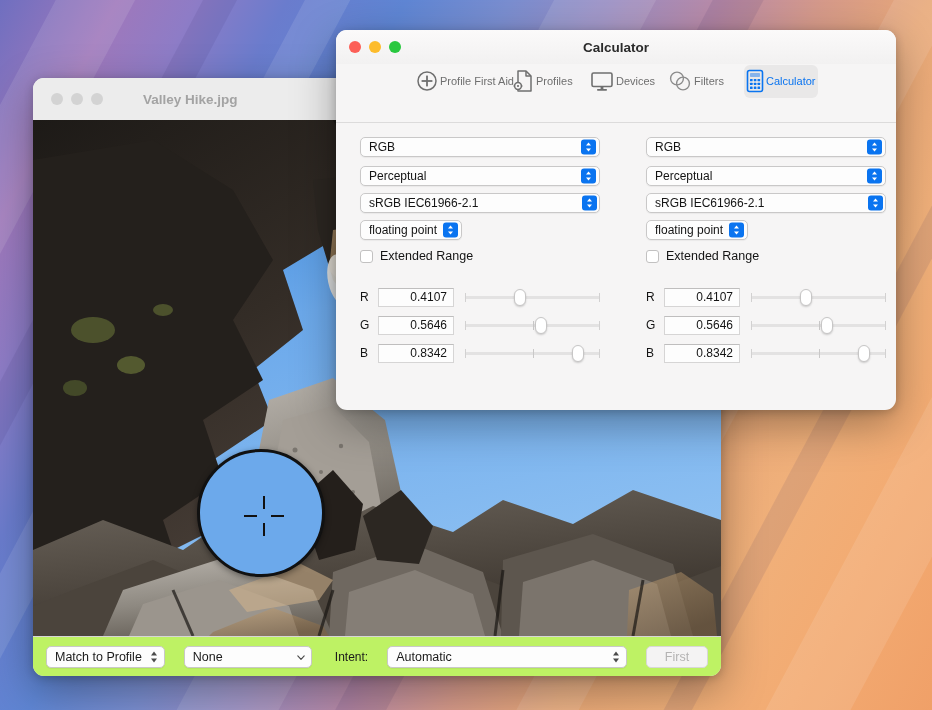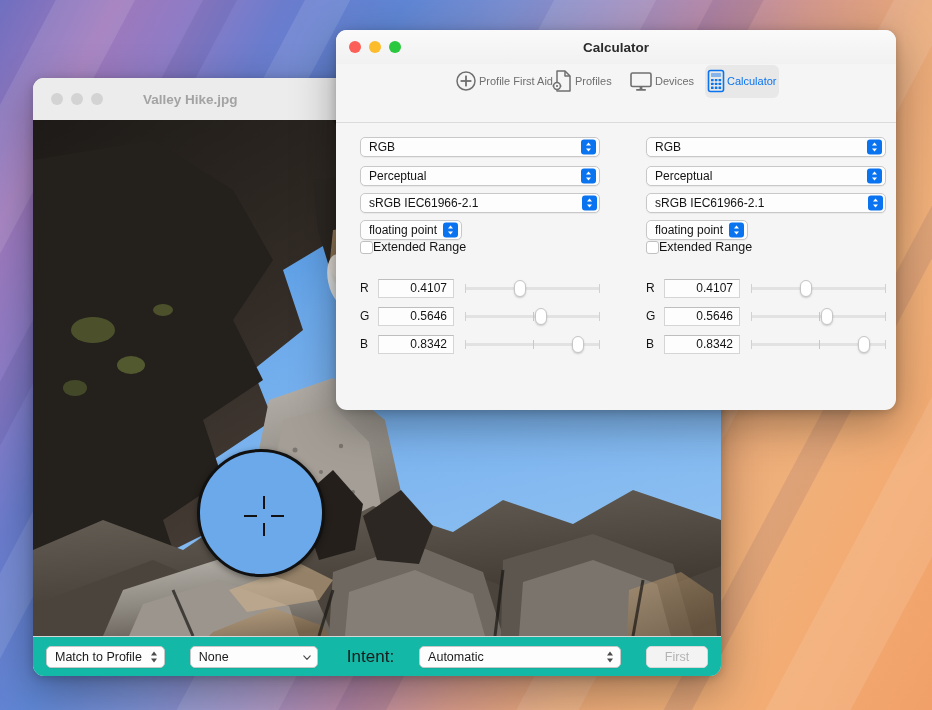--- a/index.html
+++ b/index.html
@@ -92,25 +92,25 @@
   #loupe .cross-h { left: 44px; top: 63px; width: 40px; height: 2px; }
   #loupe .cross-v { left: 63px; top: 44px; width: 2px; height: 40px; }
   #loupe .gap {
     position: absolute; left: 57px; top: 57px;
     width: 14px; height: 14px; background: #6ca9eb;
   }
 
   
   #image-bottombar {
     height: 40px;
-    background: #14b8a6;
+    background: #bef264;
     border-top: 1px solid #d7d6d6;
     display: flex; align-items: center;
     padding: 0 13px;
-    gap: 25px;
+    gap: 19px;
   }
   .popup {
     position: relative;
     height: 22px;
     background: #fdfdfd;
     border: 1px solid #c9c8c8;
     border-radius: 5px;
     display: flex; align-items: center;
     padding: 0 22px 0 8px;
     font-size: 12.5px; color: #1a1a1a;
@@ -118,21 +118,21 @@
     white-space: nowrap;
   }
   .popup .chev-updown {
     position: absolute; right: 6px; top: 50%;
     transform: translateY(-50%);
     width: 8px; height: 13px;
   }
   .popup.wide-none { width: 128px; }
   .popup.match { }
   .popup.intent { flex: 1; min-width: 0; }
-  #intent-label { font-size: 17px; color: #1a1a1a; margin-left: 4px; }
+  #intent-label { font-size: 12px; color: #1a1a1a; margin-left: 4px; }
   #apply-btn {
     height: 22px; min-width: 62px;
     background: #f4f3f3;
     border: 1px solid #d8d7d7;
     border-radius: 5px;
     font-size: 12.5px; color: #b4b3b3;
     display: flex; align-items: center; justify-content: center;
     padding: 0 10px;
   }
 
@@ -213,21 +213,21 @@
     position: absolute; right: 3px; top: 50%;
     transform: translateY(-50%);
     width: 15px; height: 15px;
     background: #0a74f0;
     border-radius: 3px;
     display: flex; align-items: center; justify-content: center;
   }
   .pill.full { display: flex; width: 100%; margin-bottom: 7px; }
   .pill.full .blue-chev { right: 2px; }
 
-  .checkrow { display: flex; align-items: center; }
+  .checkrow { display: flex; align-items: center; gap: 7px; margin-top: 9px; }
   .checkbox {
     width: 13px; height: 13px;
     background: #fff;
     border: 1px solid #c2c1c1;
     border-radius: 3px;
   }
   .checkrow span { font-size: 12.5px; color: #141414; }
 
   .sliders { margin-top: 24px; }
   .srow {
@@ -481,20 +481,29 @@
         <div class="tb-icon">
           <svg width="24" height="22" viewBox="0 0 24 22">
             <rect x="2" y="3" width="20" height="13.5" rx="1.6" fill="none" stroke="#6f6f6f" stroke-width="1.6"></rect>
             <rect x="10.6" y="16.5" width="2.8" height="3" fill="#6f6f6f"></rect>
             <rect x="7" y="19" width="10" height="1.7" rx="0.8" fill="#6f6f6f"></rect>
           </svg>
         </div>
         <div class="tb-label">Devices</div>
       </div>
 
+      <div class="tb-item">
+        <div class="tb-icon">
+          <svg width="24" height="22" viewBox="0 0 24 22">
+            <circle cx="9" cy="8.5" r="6.4" fill="none" stroke="#8d8d8d" stroke-width="1.4"></circle>
+            <circle cx="15" cy="13.5" r="6.4" fill="none" stroke="#8d8d8d" stroke-width="1.4"></circle>
+          </svg>
+        </div>
+        <div class="tb-label">Filters</div>
+      </div>
 
       <div class="tb-item selected">
         <div class="tb-icon">
           <svg width="18" height="24" viewBox="0 0 18 24">
             <rect x="1.5" y="1.5" width="15" height="21" rx="2" fill="none" stroke="#0a74f0" stroke-width="1.6"></rect>
             <rect x="4" y="4" width="10" height="4" rx="0.8" fill="#0a74f0" opacity="0.45"></rect>
             <g fill="#0a74f0">
               <rect x="4" y="10" width="2.6" height="2.3" rx="0.5"></rect>
               <rect x="7.8" y="10" width="2.6" height="2.3" rx="0.5"></rect>
               <rect x="11.5" y="10" width="2.6" height="2.3" rx="0.5"></rect>

